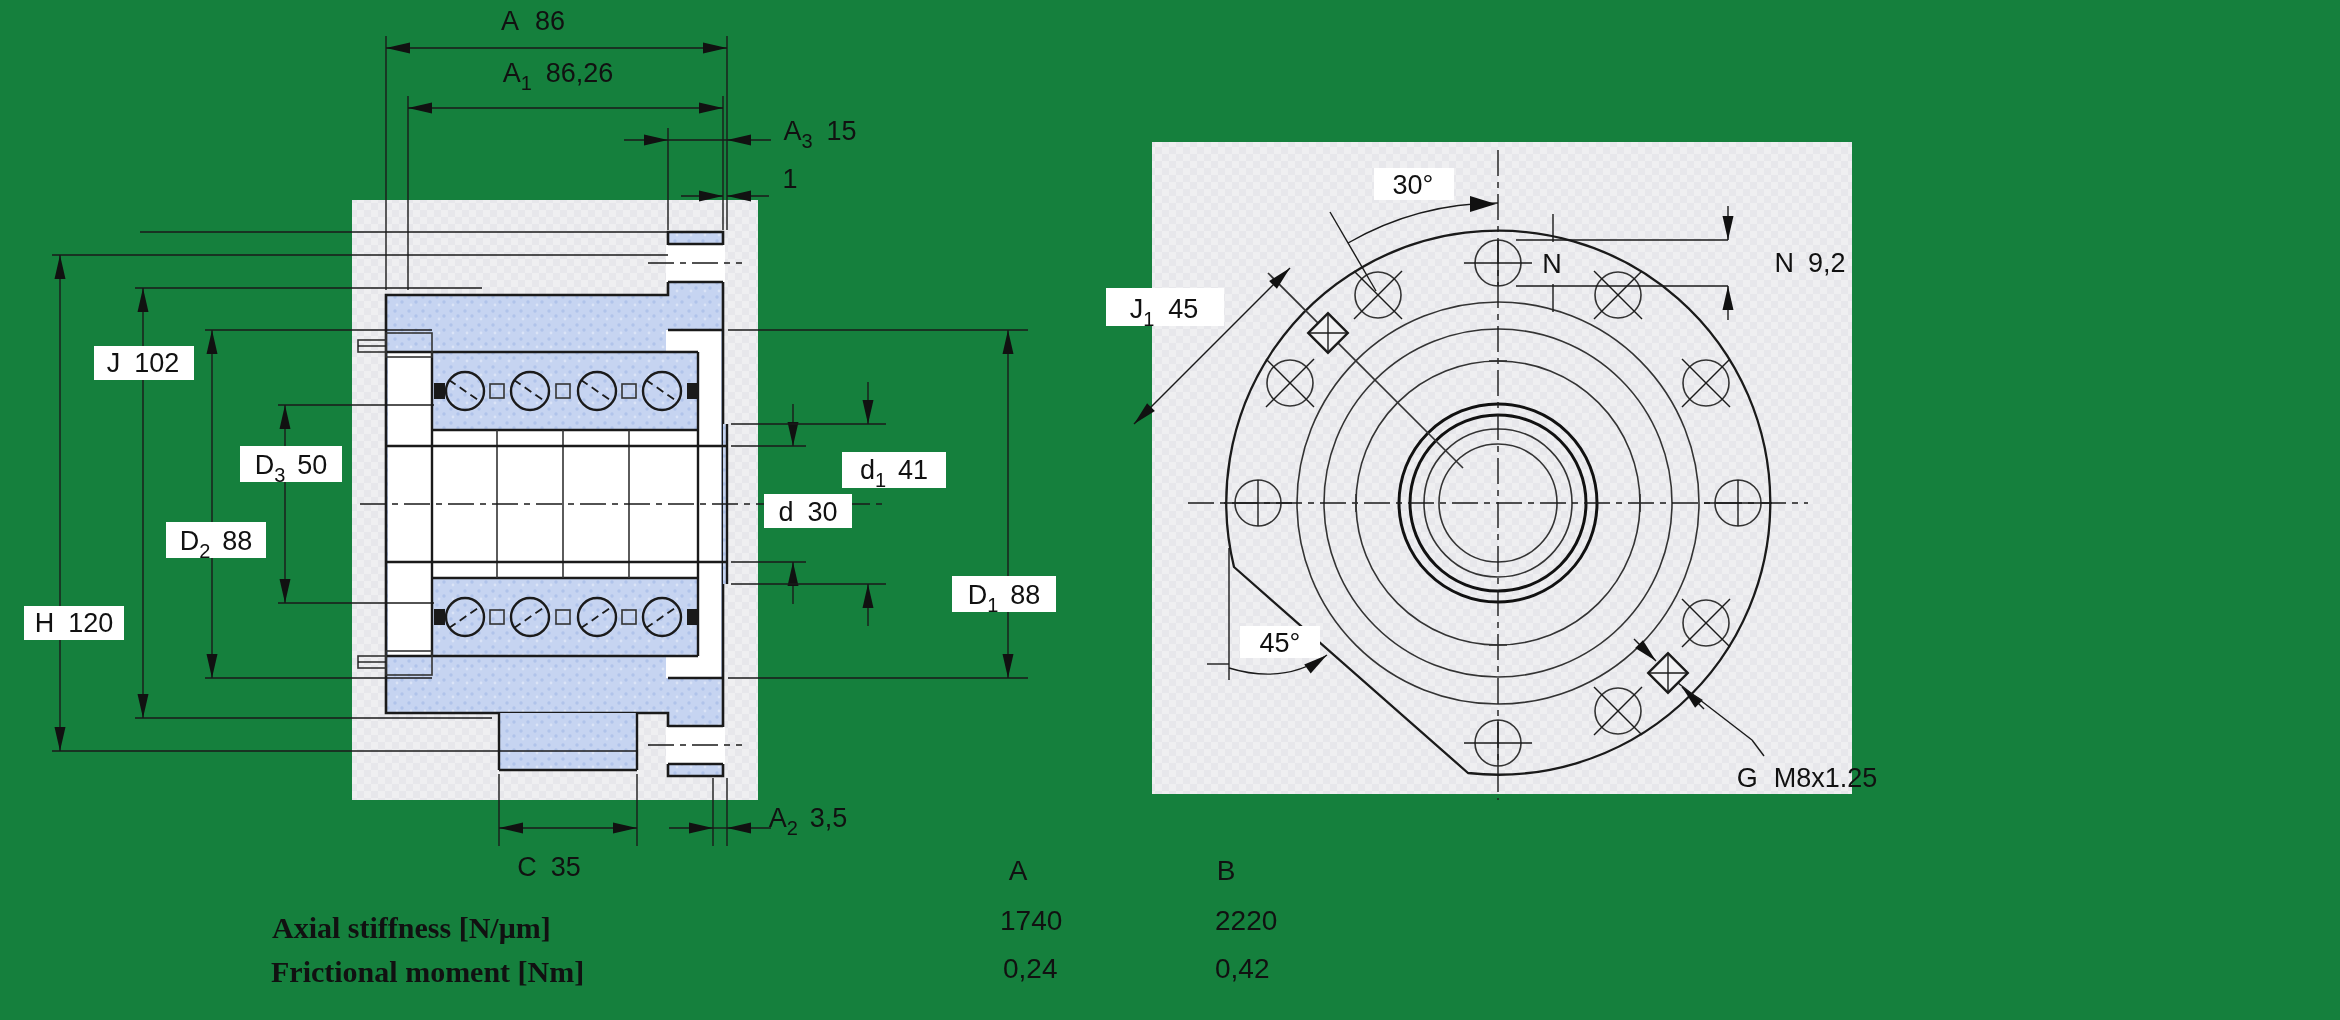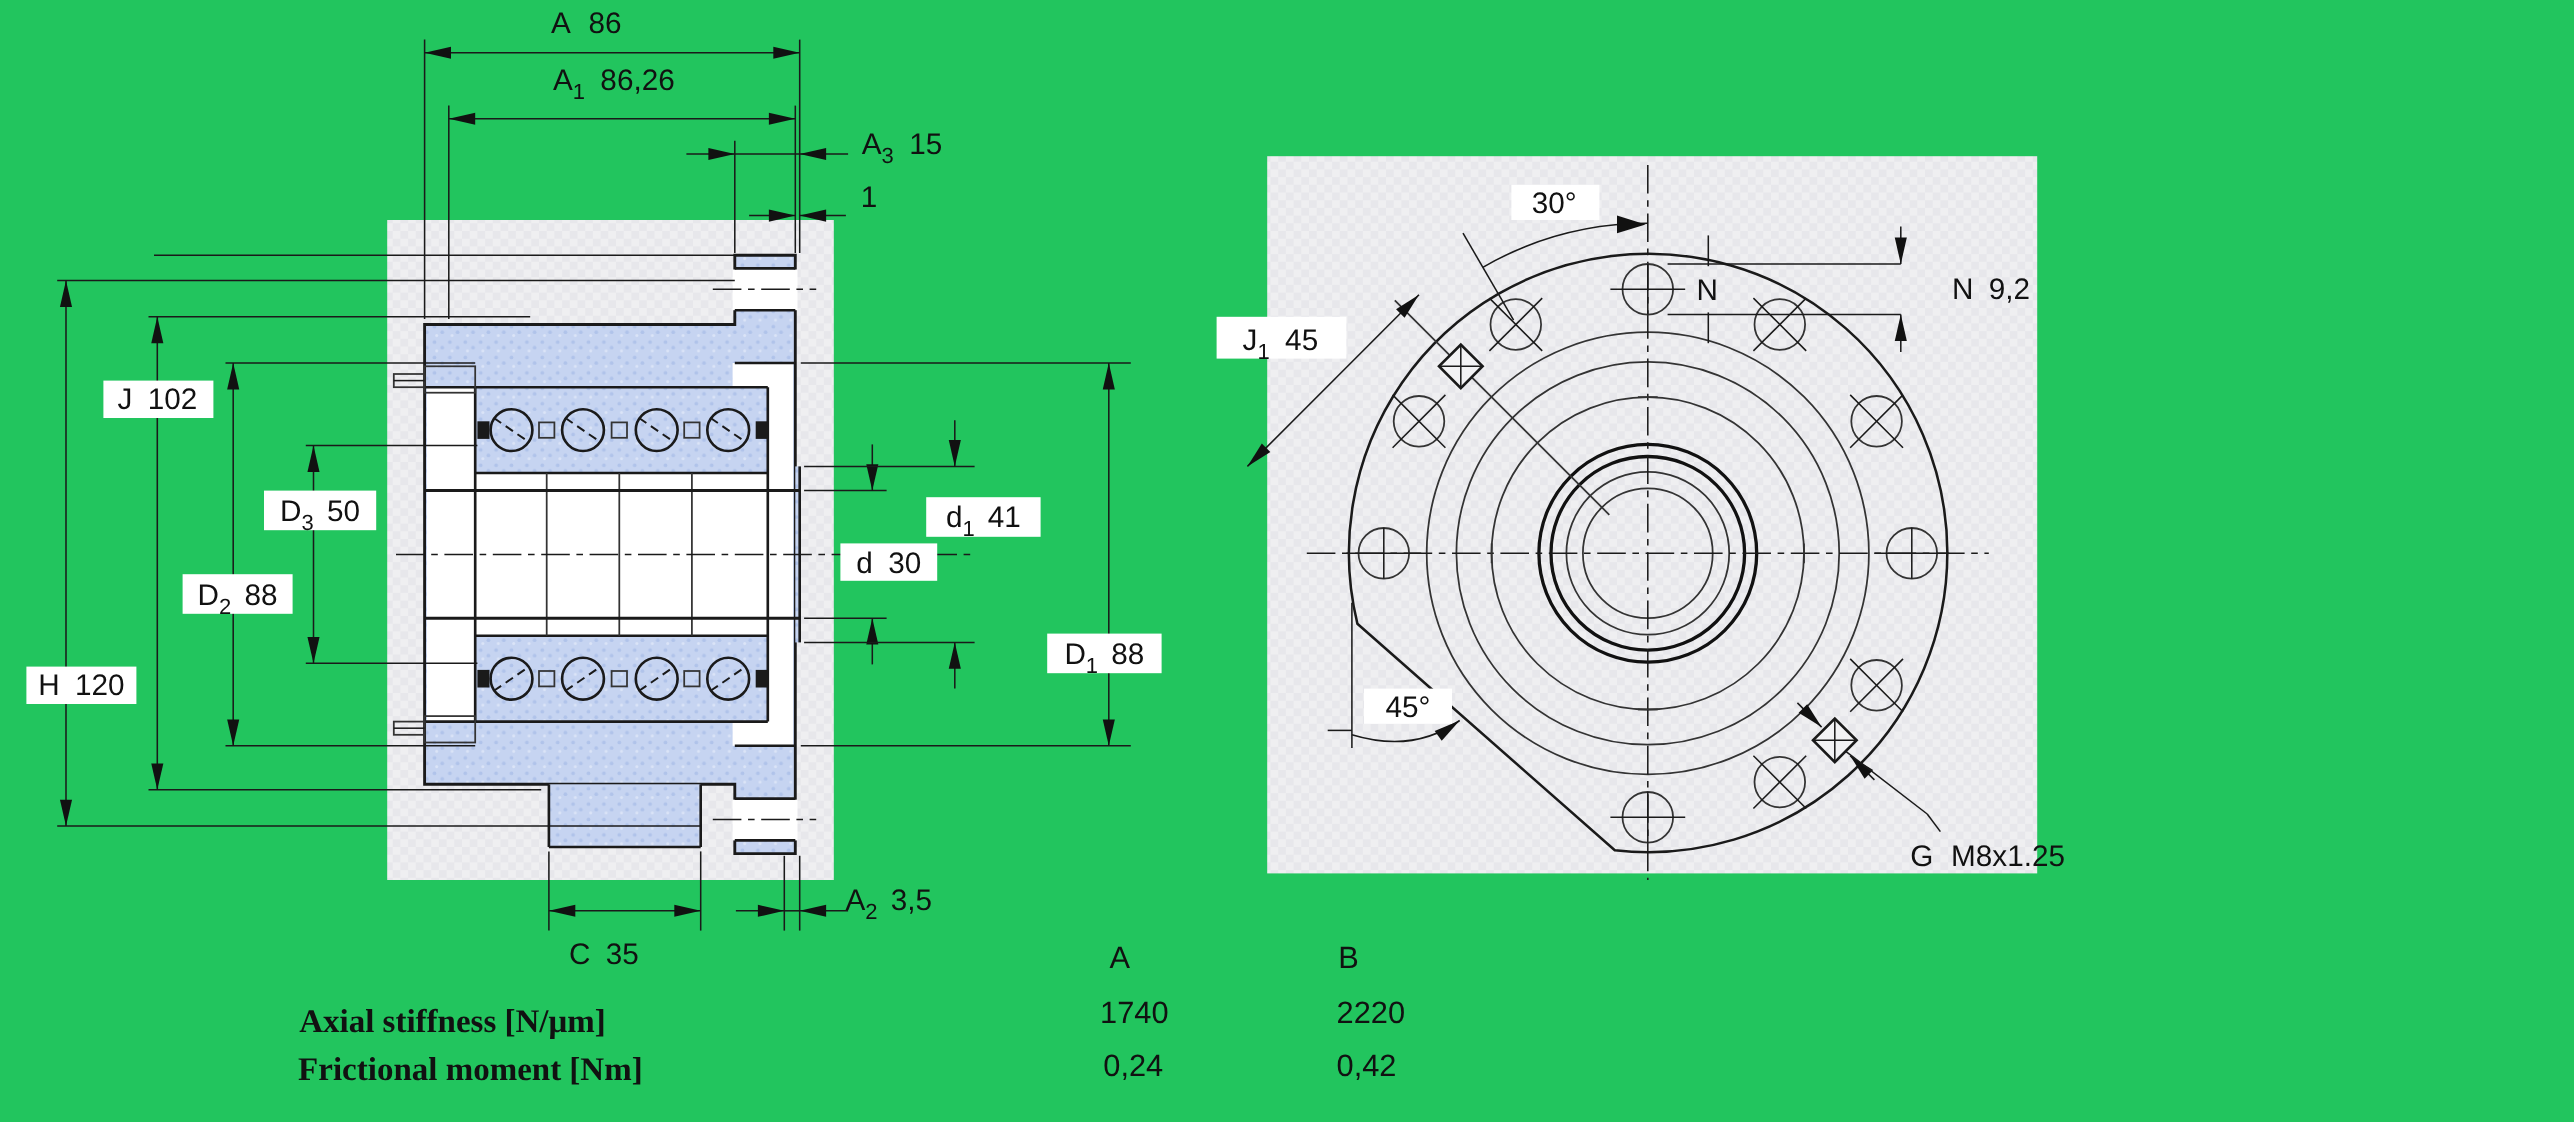--- a/index.html
+++ b/index.html
@@ -1,16 +1,16 @@
 <!DOCTYPE html>
 <html><head>
 <meta charset="utf-8">
 <style>
   html,body{margin:0;padding:0;background:#ffffff;}
-  .stage{width:2340px;height:1020px;background:#22c55e;overflow:hidden;}
+  .stage{width:2340px;height:1020px;background:#15803d;overflow:hidden;}
   svg{display:block;}
   text{fill:#111111;}
   .dim{font-family:"Liberation Sans",sans-serif;font-size:27px;}
   .dim .sub{font-size:20px;}
   .serifbold{font-family:"Liberation Serif",serif;font-weight:bold;font-size:30px;}
   .val{font-family:"Liberation Sans",sans-serif;font-size:28px;}
   .thin{stroke:#1a1a1a;stroke-width:1.4;fill:none;}
   .thin2{stroke:#333333;stroke-width:1.6;fill:none;}
   .bold{stroke:#1a1a1a;stroke-width:2.4;fill:none;}
   .bold2{stroke:#1a1a1a;stroke-width:2.7;fill:none;}

